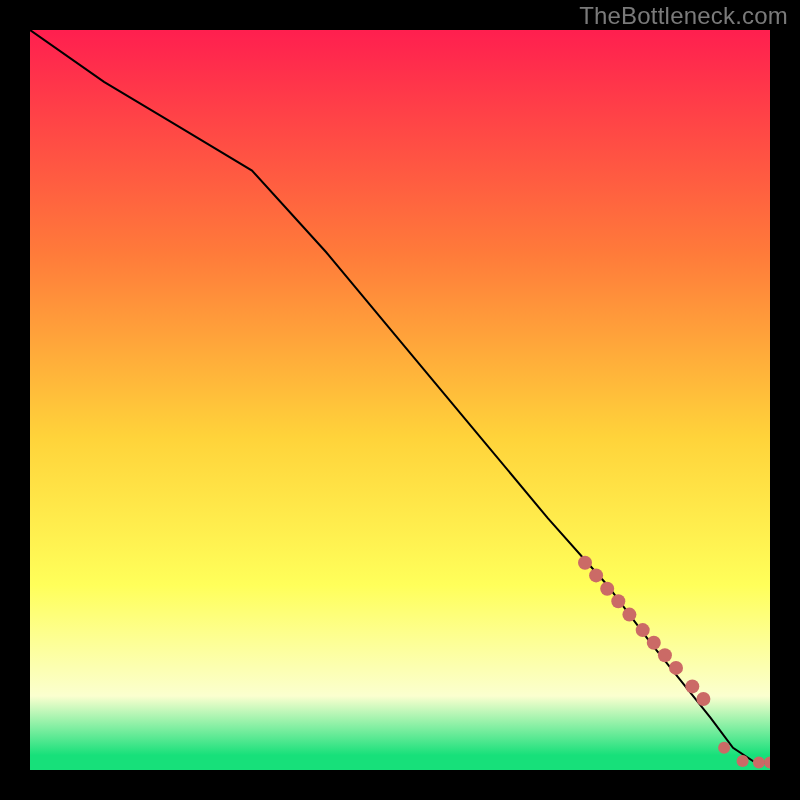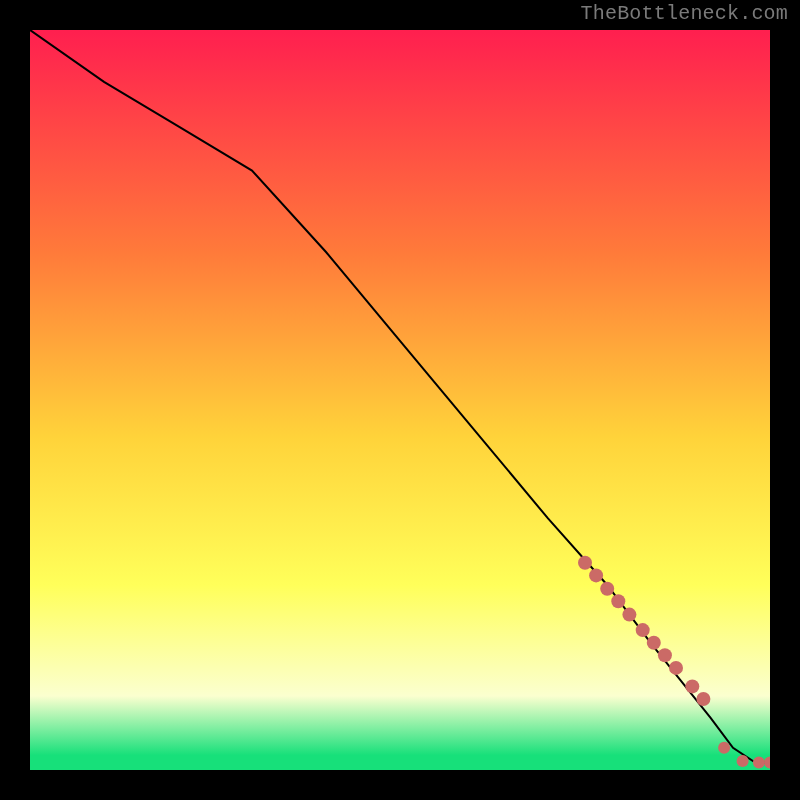--- a/index.html
+++ b/index.html
@@ -2,22 +2,22 @@
 <html><head>
 <meta charset="utf-8">
 <style>
   * { margin: 0; padding: 0; box-sizing: border-box; }
   html, body { width: 800px; height: 800px; overflow: hidden; background: #fff; }
   .wrap { position: relative; width: 800px; height: 800px; background: #000; }
   .attribution {
     position: absolute;
     top: 2px;
     right: 12px;
-    font-family: Liberation Mono, monospace;
-    font-size: 20px;
+    font-family: Liberation Sans, sans-serif;
+    font-size: 24px;
     color: #7a7a7a;
     letter-spacing: 0.2px;
   }
   .plot {
     position: absolute;
     left: 30px;
     top: 30px;
     width: 740px;
     height: 740px;
     overflow: hidden;

